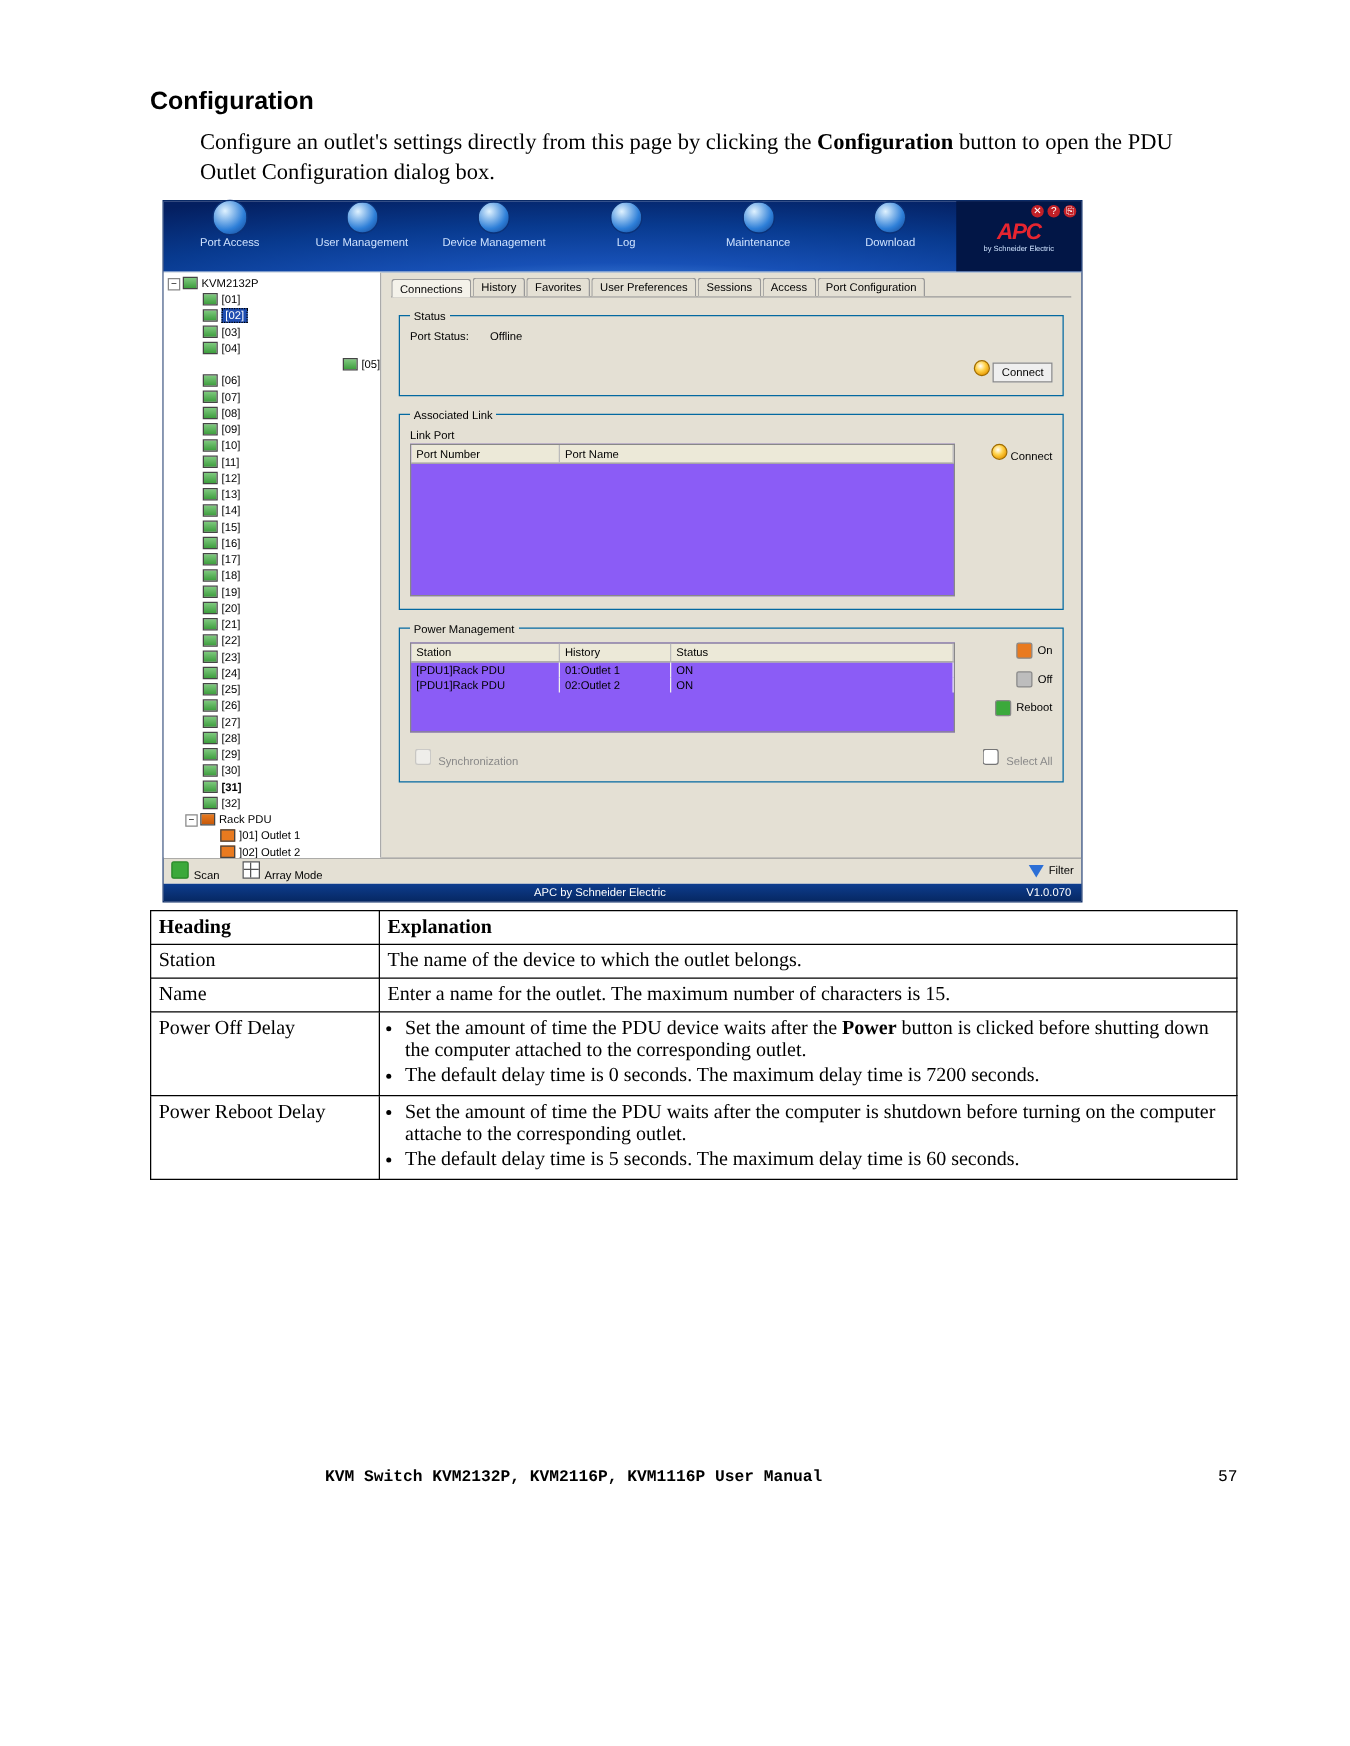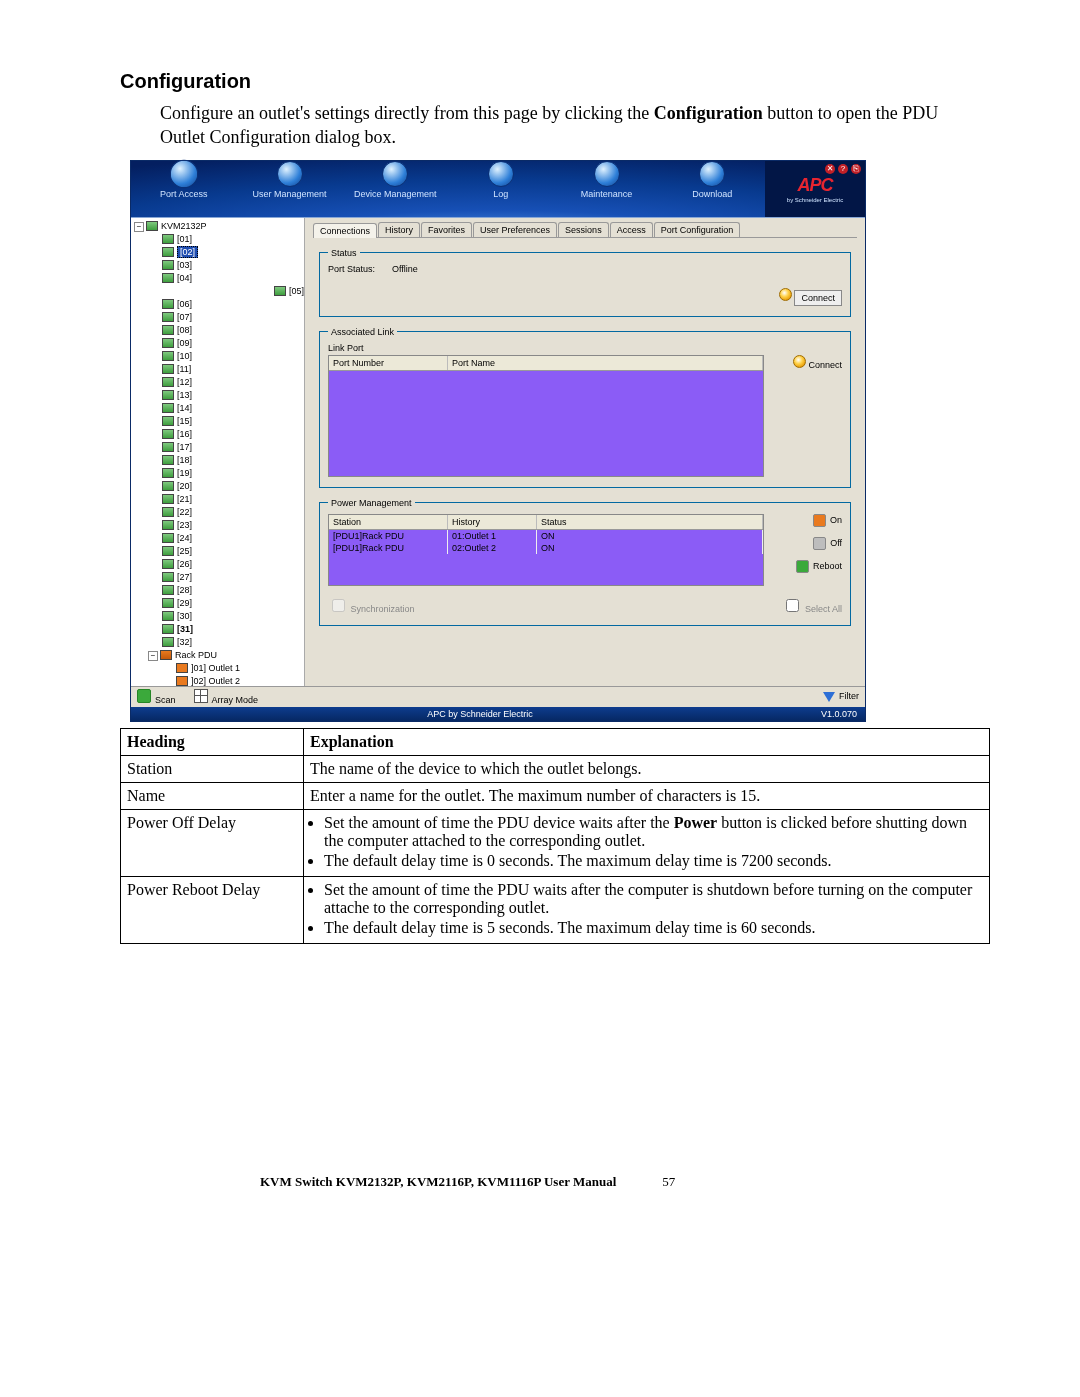--- a/index.html
+++ b/index.html
@@ -157,25 +157,25 @@
     font-weight: normal;
   }
   table.opts th { font-family: "Times New Roman", serif; font-weight: bold; }
   table.opts td:first-child { width: 170px; }
   ul.plain { margin:0; padding-left: 14px; }
   ul.plain li { margin-bottom: 2px; }
 
   .footer {
     margin-top: 230px;
     display:flex;
-    font-family: Liberation Serif, serif;
+    justify-content:space-between;
+    font-family: Liberation Mono, monospace;
     font-size: 13px;
     font-weight: bold;
     padding: 0 0 0 140px;
-    gap: 46px;
   }
   .footer .pg { font-weight: normal; }
 </style>
 </head>
 <body>
 
 <div class="page">
   <h2>Configuration</h2>
   <p class="intro">
     <span>Configure an outlet's settings directly from this page by clicking the </span><b>Configuration</b><span> button to open the PDU Outlet Configuration dialog box.</span>

